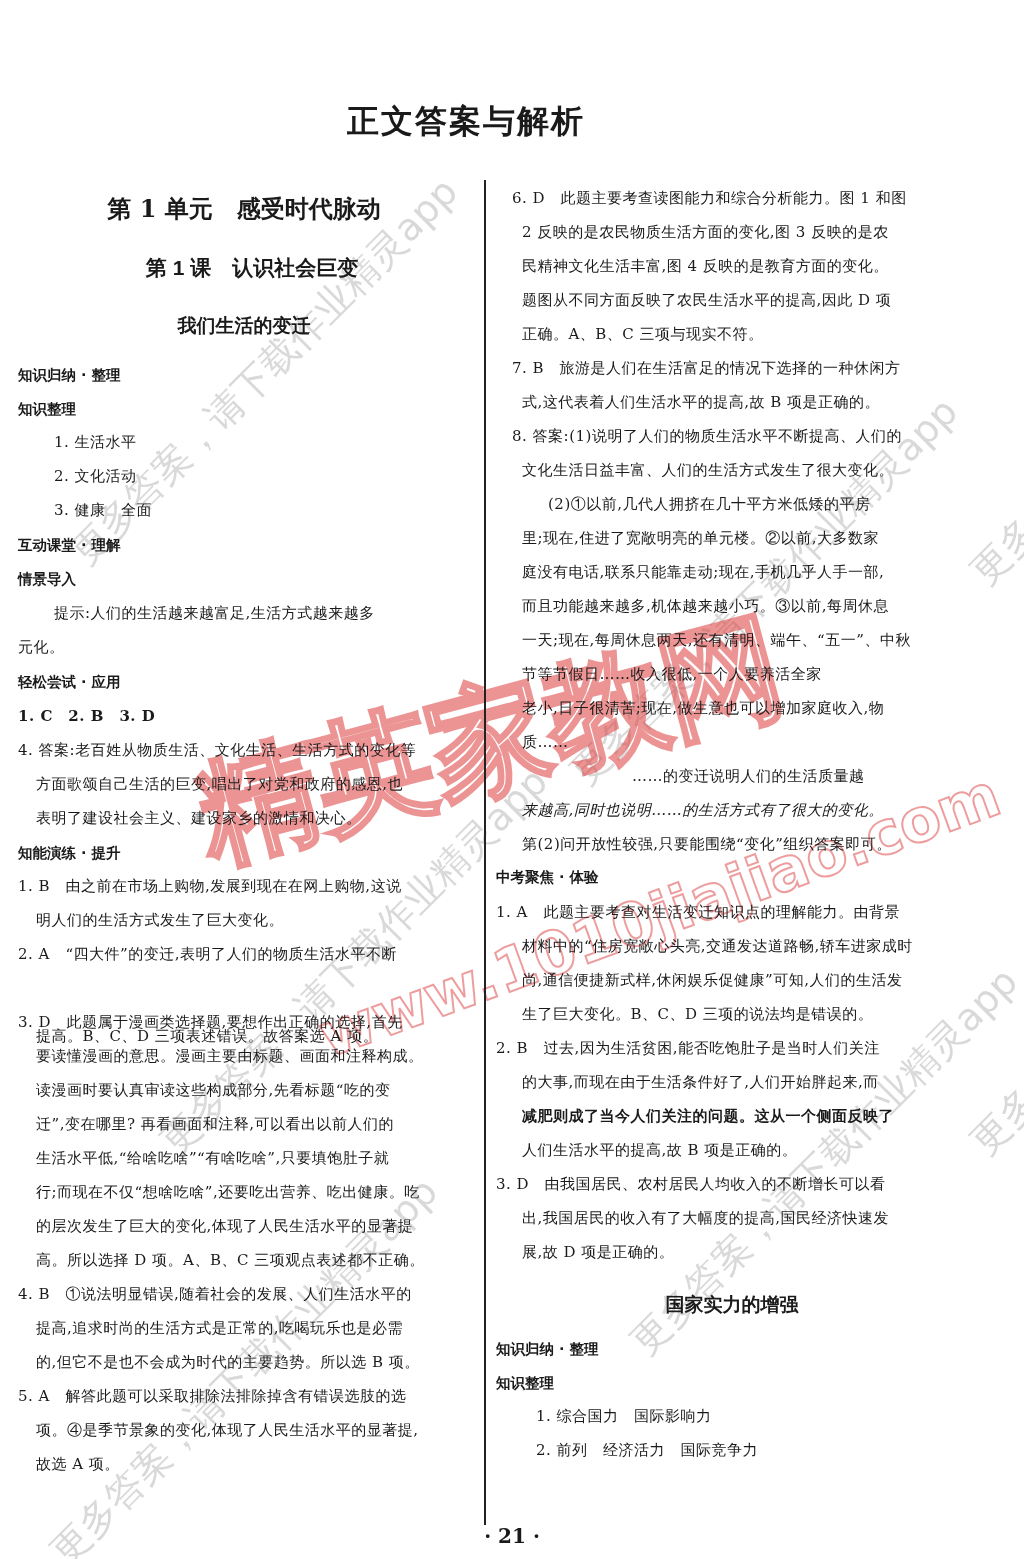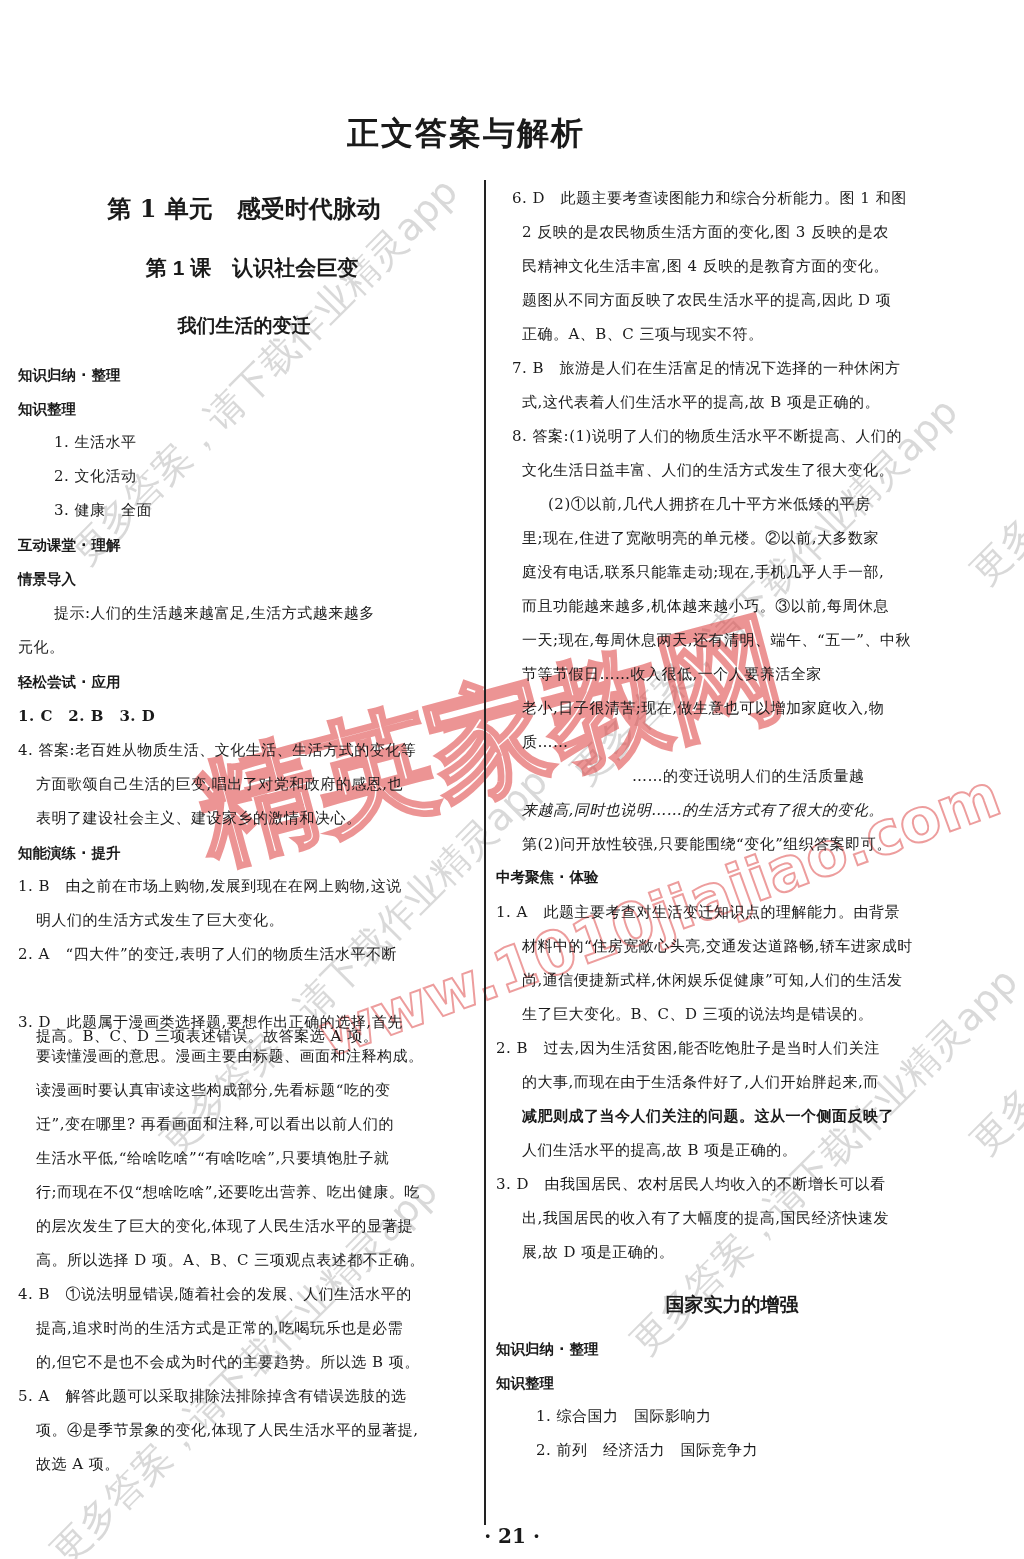--- a/index.html
+++ b/index.html
@@ -2,21 +2,21 @@
 <html><head>
 <meta charset="utf-8">
 <style>
   html, body { margin: 0; padding: 0; background: #ffffff; }
   body {
     width: 1024px; height: 1559px; position: relative; overflow: hidden;
     font-family: "DejaVu Serif", "Liberation Serif", serif;
     color: #1a1a1a;
   }
   .page-title {
-    position: absolute; top: 112px; left: 0; width: 932px; text-align: center;
+    position: absolute; top: 100px; left: 0; width: 932px; text-align: center;
     font-size: 32px; font-weight: bold; letter-spacing: 2px;
   }
   .col { position: absolute; top: 0; }
   .col-left { left: 18px; width: 452px; }
   .col-right { left: 512px; width: 440px; }
   .divider {
     position: absolute; left: 484px; top: 180px; width: 2px; height: 1345px; background: #222;
   }
   .unit-title { position: absolute; left: 0; width: 452px; text-align: center; font-size: 24px; font-weight: bold; }
   .lesson-title { position: absolute; left: 8px; width: 452px; text-align: center; font-size: 21px; font-weight: bold; font-family: Liberation Sans, sans-serif; }

